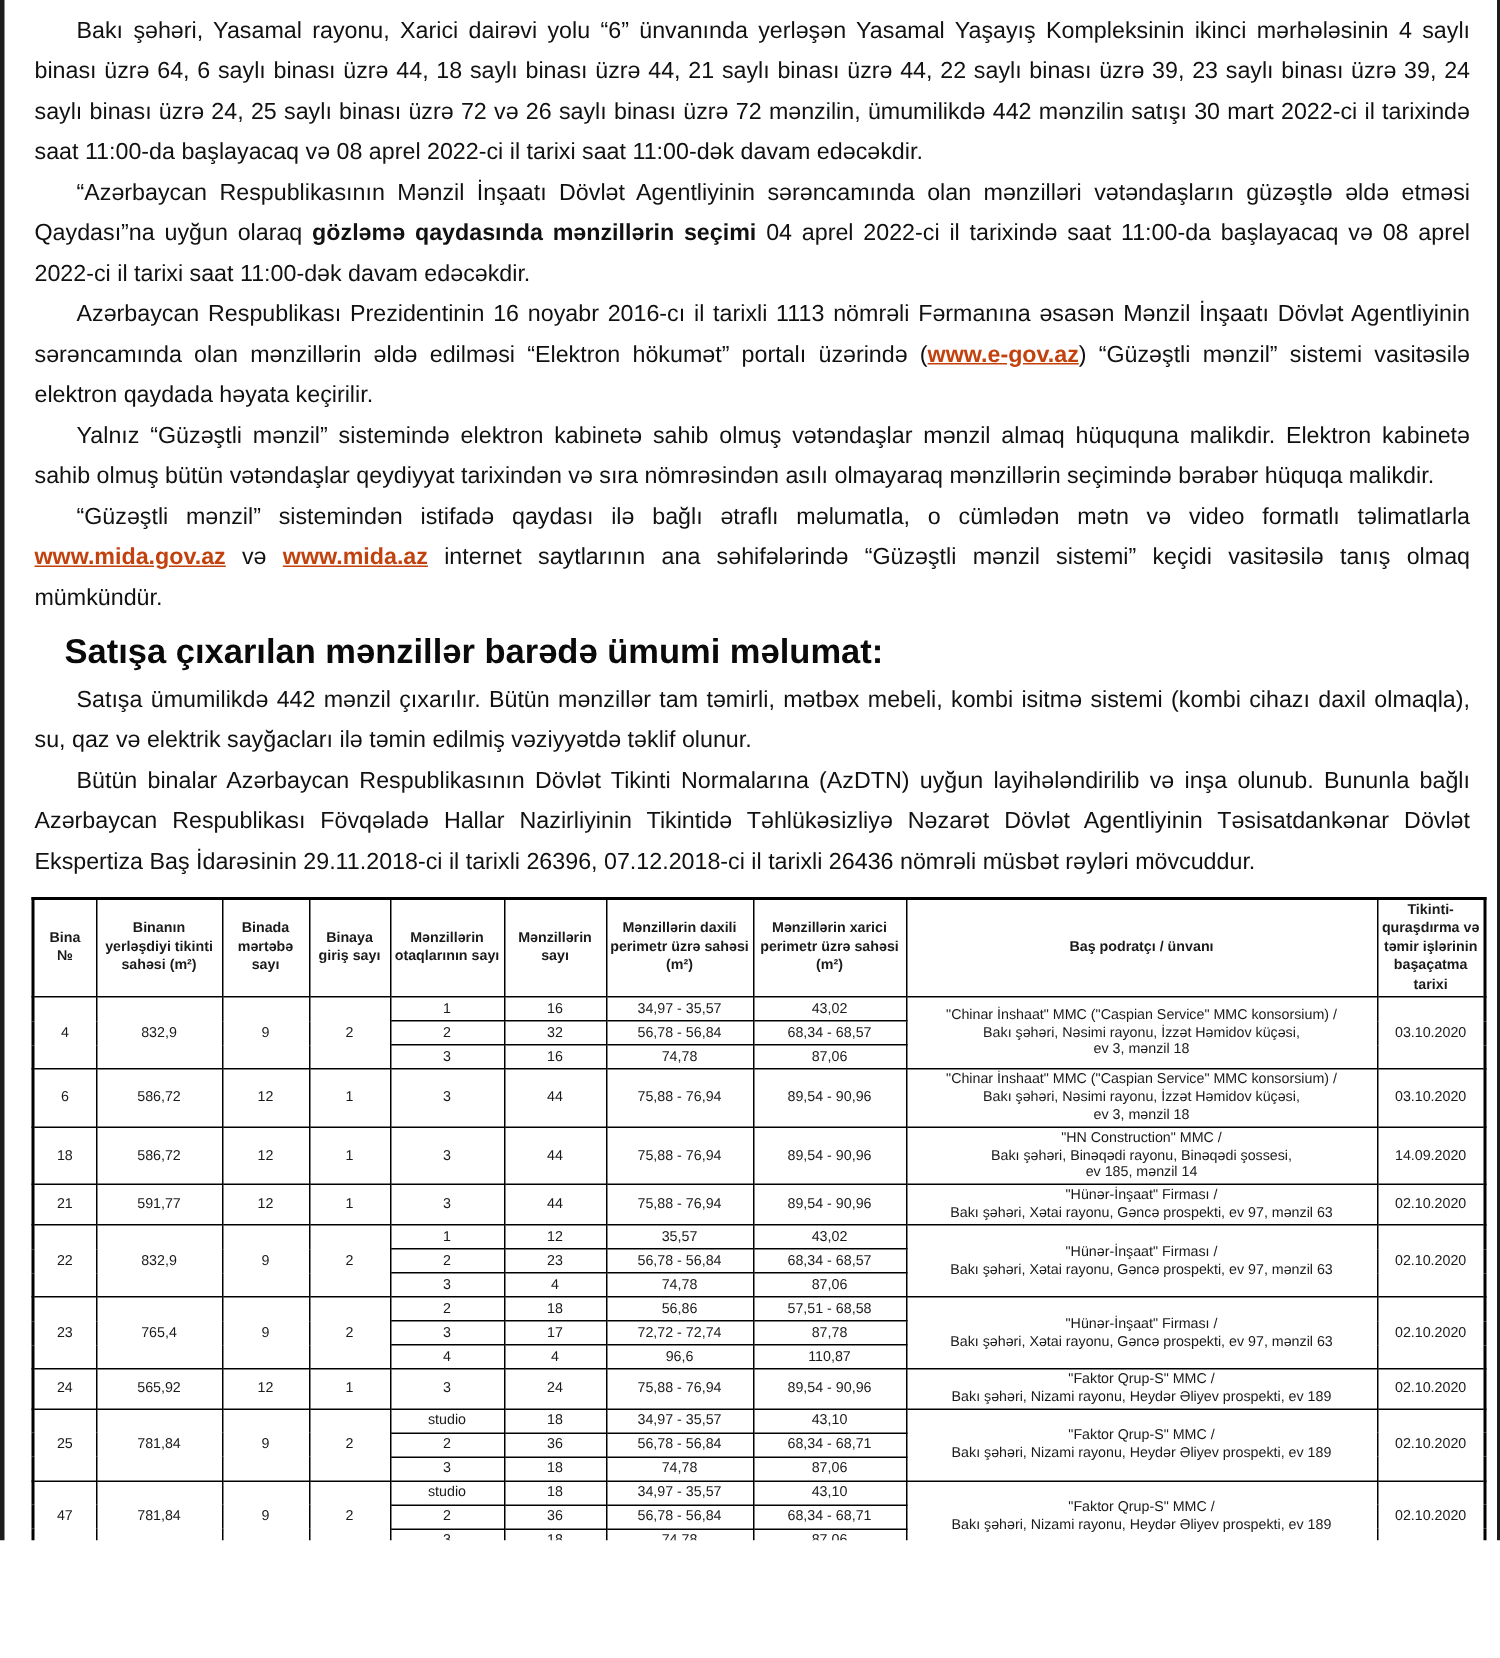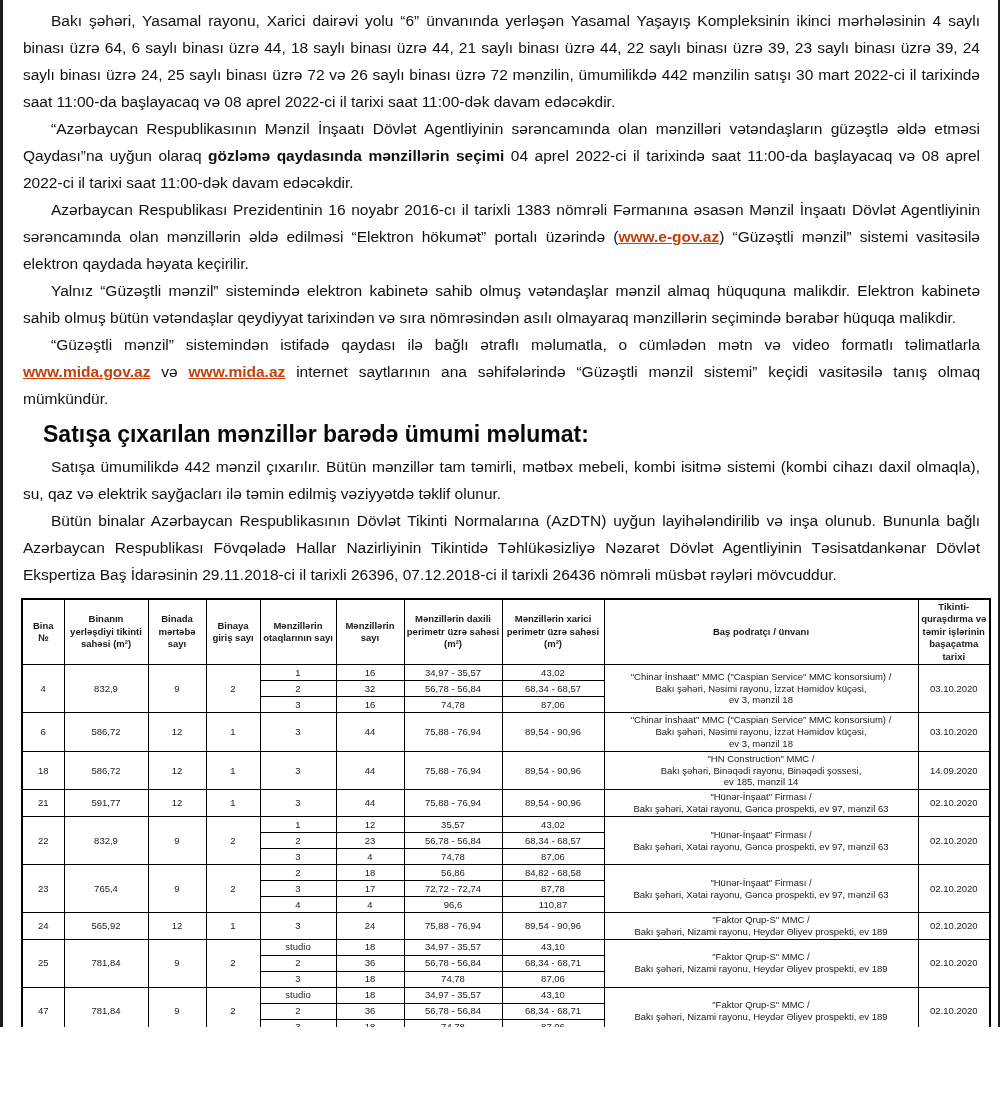--- a/index.html
+++ b/index.html
@@ -61,21 +61,21 @@
   td.addr{line-height:1.45;}
   td.addr div{white-space:nowrap;}
 </style>
 </head>
 <body>
 
 <div class="page">
   <div class="doc" id="doc">
       <p class="para"><span>Bakı şəhəri, Yasamal rayonu, Xarici dairəvi yolu “6” ünvanında yerləşən Yasamal Yaşayış Kompleksinin ikinci mərhələsinin 4 saylı binası üzrə 64, 6 saylı binası üzrə 44, 18 saylı binası üzrə 44, 21 saylı binası üzrə 44, 22 saylı binası üzrə 39, 23 saylı binası üzrə 39, 24 saylı binası üzrə 24, 25 saylı binası üzrə 72 və 26 saylı binası üzrə 72 mənzilin, ümumilikdə 442 mənzilin satışı 30 mart 2022-ci il tarixində saat 11:00-da başlayacaq və 08 aprel 2022-ci il tarixi saat 11:00-dək davam edəcəkdir.</span></p>
       <p class="para"><span>“Azərbaycan Respublikasının Mənzil İnşaatı Dövlət Agentliyinin sərəncamında olan mənzilləri vətəndaşların güzəştlə əldə etməsi Qaydası”na uyğun olaraq </span><span class="b">gözləmə qaydasında mənzillərin seçimi</span><span> 04 aprel 2022-ci il tarixində saat 11:00-da başlayacaq və 08 aprel 2022-ci il tarixi saat 11:00-dək davam edəcəkdir.</span></p>
-      <p class="para"><span>Azərbaycan Respublikası Prezidentinin 16 noyabr 2016-cı il tarixli 1383 nömrəli Fərmanına əsasən Mənzil İnşaatı Dövlət Agentliyinin sərəncamında olan mənzillərin əldə edilməsi “Elektron hökumət” portalı üzərində (</span><a class="lnk" href="#">www.e-gov.az</a><span>) “Güzəştli mənzil” sistemi vasitəsilə elektron qaydada həyata keçirilir.</span></p>
+      <p class="para"><span>Azərbaycan Respublikası Prezidentinin 16 noyabr 2016-cı il tarixli 1113 nömrəli Fərmanına əsasən Mənzil İnşaatı Dövlət Agentliyinin sərəncamında olan mənzillərin əldə edilməsi “Elektron hökumət” portalı üzərində (</span><a class="lnk" href="#">www.e-gov.az</a><span>) “Güzəştli mənzil” sistemi vasitəsilə elektron qaydada həyata keçirilir.</span></p>
       <p class="para"><span>Yalnız “Güzəştli mənzil” sistemində elektron kabinetə sahib olmuş vətəndaşlar mənzil almaq hüququna malikdir. Elektron kabinetə sahib olmuş bütün vətəndaşlar qeydiyyat tarixindən və sıra nömrəsindən asılı olmayaraq mənzillərin seçimində bərabər hüquqa malikdir.</span></p>
       <p class="para"><span>“Güzəştli mənzil” sistemindən istifadə qaydası ilə bağlı ətraflı məlumatla, o cümlədən mətn və video formatlı təlimatlarla </span><a class="lnk" href="#">www.mida.gov.az</a><span> və </span><a class="lnk" href="#">www.mida.az</a><span> internet saytlarının ana səhifələrində “Güzəştli mənzil sistemi” keçidi vasitəsilə tanış olmaq mümkündür.</span></p>
       <div class="heading">Satışa çıxarılan mənzillər barədə ümumi məlumat:</div>
       <p class="para"><span>Satışa ümumilikdə 442 mənzil çıxarılır. Bütün mənzillər tam təmirli, mətbəx mebeli, kombi isitmə sistemi (kombi cihazı daxil olmaqla), su, qaz və elektrik sayğacları ilə təmin edilmiş vəziyyətdə təklif olunur.</span></p>
       <p class="para"><span>Bütün binalar Azərbaycan Respublikasının Dövlət Tikinti Normalarına (AzDTN) uyğun layihələndirilib və inşa olunub. Bununla bağlı Azərbaycan Respublikası Fövqəladə Hallar Nazirliyinin Tikintidə Təhlükəsizliyə Nəzarət Dövlət Agentliyinin Təsisatdankənar Dövlət Ekspertiza Baş İdarəsinin 29.11.2018-ci il tarixli 26396, 07.12.2018-ci il tarixli 26436 nömrəli müsbət rəyləri mövcuddur.</span></p>
     </div>
   <table class="apt" id="tbl">
     <colgroup>
       <col style="width:42px">
         <col style="width:84px">
@@ -207,21 +207,21 @@
           <td>87,06</td>
         </tr>
         <tr>
           <td rowspan="3">23</td>
           <td rowspan="3">765,4</td>
           <td rowspan="3">9</td>
           <td rowspan="3">2</td>
           <td>2</td>
           <td>18</td>
           <td>56,86</td>
-          <td>84,82 - 68,58</td>
+          <td>57,51 - 68,58</td>
           <td rowspan="3" class="addr">
             <div>"Hünər-İnşaat" Firması /</div>
             <div>Bakı şəhəri, Xətai rayonu, Gəncə prospekti, ev 97, mənzil 63</div>
           </td>
           <td rowspan="3">02.10.2020</td>
         </tr>
         <tr>
           <td>3</td>
           <td>17</td>
           <td>72,72 - 72,74</td>

